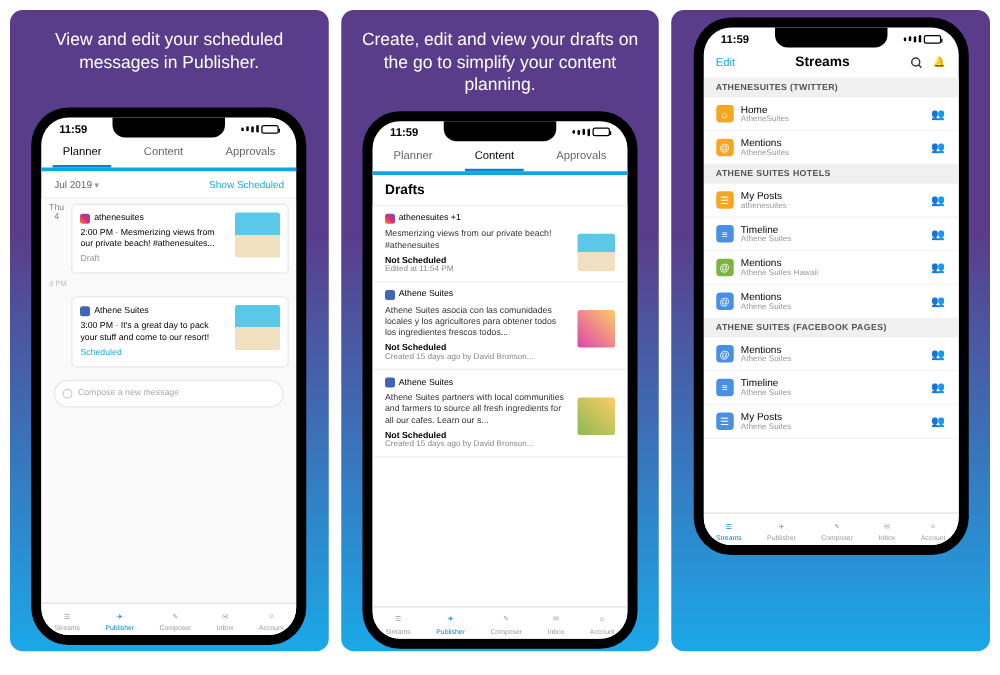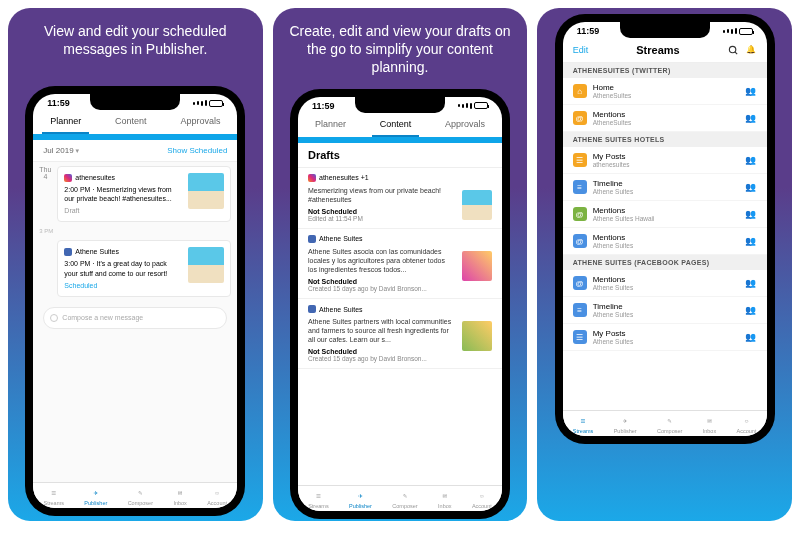--- a/index.html
+++ b/index.html
@@ -1,29 +1,29 @@
 <!DOCTYPE html>
 <html><head>
 <meta charset="utf-8">
 <style>
 *{box-sizing:border-box;margin:0;padding:0;font-family:-apple-system,BlinkMacSystemFont,sans-serif}
 body{width:800px;height:540px;background:#fff;overflow:hidden}
 .panels{display:flex;gap:10px;padding:8px}
-.panel{flex:1;background:linear-gradient(180deg,#5a3d8a 0%,#5a3d8a 35%,#1ba8e8 100%);border-radius:22px;padding:6px 6px 2px;display:flex;flex-direction:column;align-items:center}
+.panel{flex:1;background:linear-gradient(180deg,#5a3d8a 0%,#5a3d8a 35%,#1ba8e8 100%);border-radius:10px;padding:6px 6px 2px;display:flex;flex-direction:column;align-items:center}
 .caption{color:#fff;font-size:14px;line-height:1.3;text-align:center;padding:8px 10px 12px;min-height:72px}
 .phone{width:220px;height:430px;background:#000;border-radius:30px;padding:8px;position:relative}
 .notch{position:absolute;top:8px;left:50%;transform:translateX(-50%);width:90px;height:16px;background:#000;border-radius:0 0 10px 10px;z-index:5}
 .screen{width:100%;height:100%;background:#fff;border-radius:22px;overflow:hidden;display:flex;flex-direction:column;font-size:8px}
 .statusbar{display:flex;justify-content:space-between;padding:4px 14px 2px;font-size:9px;font-weight:700}
 .sig{display:flex;gap:2px;align-items:center}
 .sig span{display:inline-block;width:2px;background:#000;border-radius:1px}
 .sig span:nth-child(1){height:3px}.sig span:nth-child(2){height:4px}.sig span:nth-child(3){height:5px}.sig span:nth-child(4){height:6px}
 .bat{width:14px;height:7px;border:1px solid #000;border-radius:2px;position:relative}
 .bat::after{content:'';position:absolute;right:-2px;top:2px;width:1px;height:3px;background:#000}
-.tabs{display:flex;justify-content:space-around;border-bottom:6px solid #0ea5e9;font-size:9px}
+.tabs{display:flex;justify-content:space-around;border-bottom:3px solid #0ea5e9;font-size:9px}
 .tab{padding:6px 8px;color:#666}
 .tab.active{color:#000;border-bottom:2px solid #0a84c7;font-weight:500}
 .subbar{display:flex;justify-content:space-between;padding:6px 10px;font-size:8px;border-bottom:1px solid #eee}
 .month{color:#666}
 .chev{color:#999;font-size:7px;margin-left:2px}
 .link{color:#1ba8e8}
 .content{flex:1;overflow:hidden;background:#fafafa}
 .dayrow{display:flex}
 .daycol{width:24px;text-align:center;font-size:7px;color:#888;padding-top:4px}
 .cards{flex:1;padding-right:6px}

